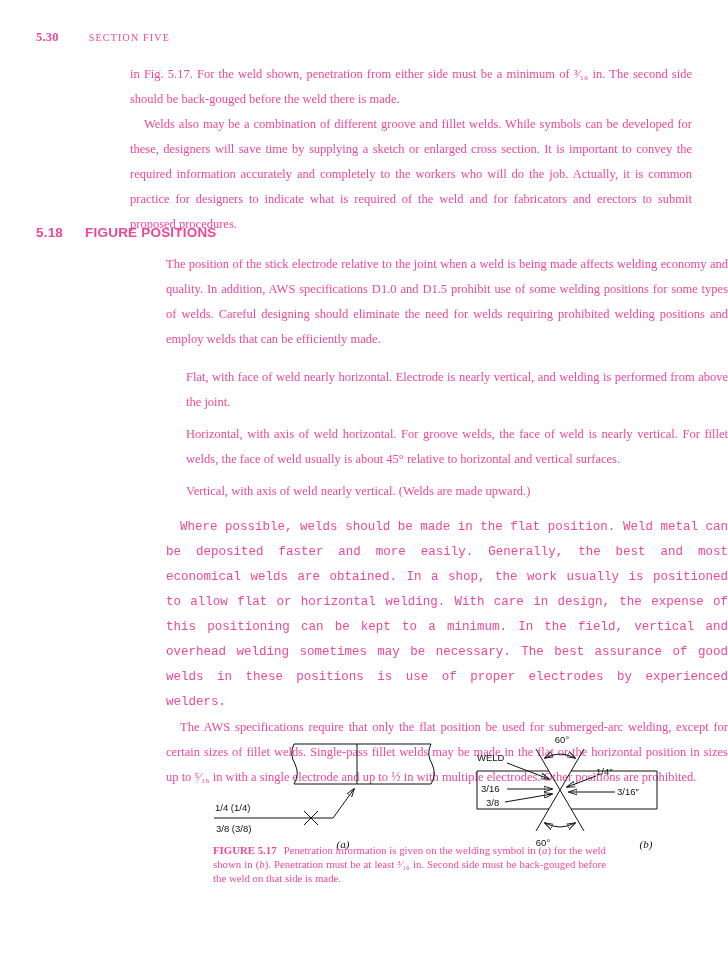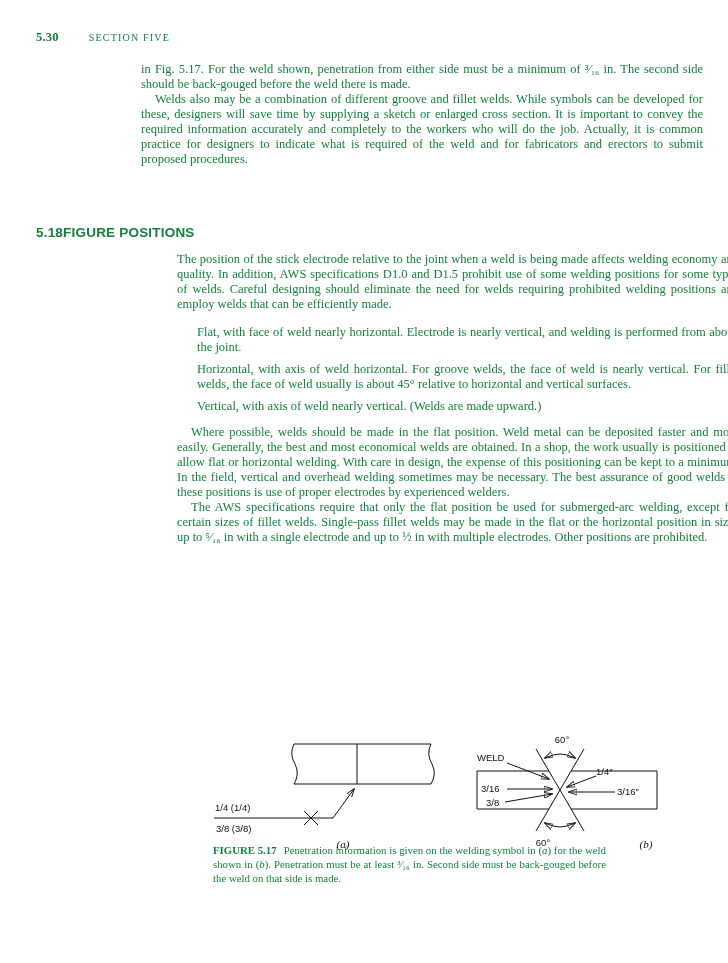--- a/index.html
+++ b/index.html
@@ -1,50 +1,50 @@
 <!DOCTYPE html>
 <html><head>
 <meta charset="utf-8">
 <style>
   html,body{margin:0;padding:0;background:#e8e8e8;}
   .page{
     position:relative;
     width:728px;height:963px;
     background:#ffffff;
     font-family:"Liberation Serif", serif;
-    color:#15803d;
+    color:#ec4899;
     overflow:hidden;
   }
   
   .runhead-row{position:absolute;top:27px;left:36px;white-space:nowrap;}
   .folio{font-weight:bold;font-size:12.5px;margin-right:30px;letter-spacing:.2px;}
   .runhead{font-size:10px;letter-spacing:1.2px;}
 
   
-  .textcol{position:absolute;left:141px;width:562px;font-size:12.5px;line-height:15px;text-align:justify;}
+  .textcol{position:absolute;left:130px;width:562px;font-size:12.5px;line-height:25px;text-align:justify;}
   .intro-block{top:62px;}
   .positions-block{top:252px;margin-left:36px;}
   p{margin:0;}
   p.indent{text-indent:14px;}
 
   
   .section-head{
     position:absolute;left:36px;top:214px;
     font-family:"Liberation Sans", sans-serif;
     font-weight:bold;font-size:13.5px;letter-spacing:.2px;
     white-space:nowrap;
   }
-  .section-head .num{}
+  .section-head .num{margin-right:22px;}
 
   
   .definitions{margin:13px 0 11px 20px;}
   .definitions .def{margin-bottom:7px;}
   .definitions .def:last-child{margin-bottom:0;}
   .term{font-weight:normal;}
-  .after-defs{margin-top:11px;}
+  .after-defs{margin-top:11px;font-family:Liberation Mono, monospace;}
 
   
   .figure-svg{position:absolute;left:213px;top:731px;}
   .figure-svg text{font-family:"Liberation Sans", sans-serif;font-size:9.5px;fill:#111;}
   .figure-svg text.sub{font-family:"Liberation Serif", serif;font-style:italic;font-size:11px;}
   .figure-svg line, .figure-svg path, .figure-svg polyline{stroke:#111;stroke-width:1;fill:none;}
 
   
   .caption{
     position:absolute;left:213px;top:844px;width:393px;

